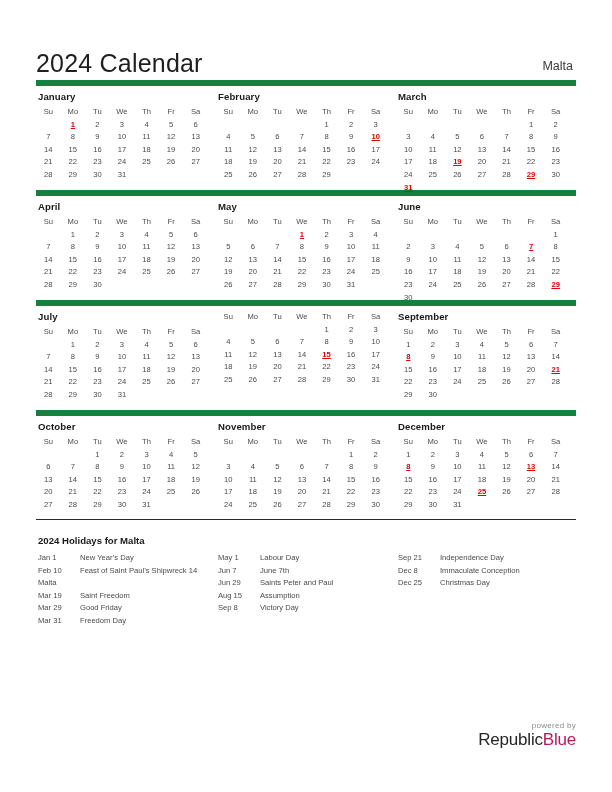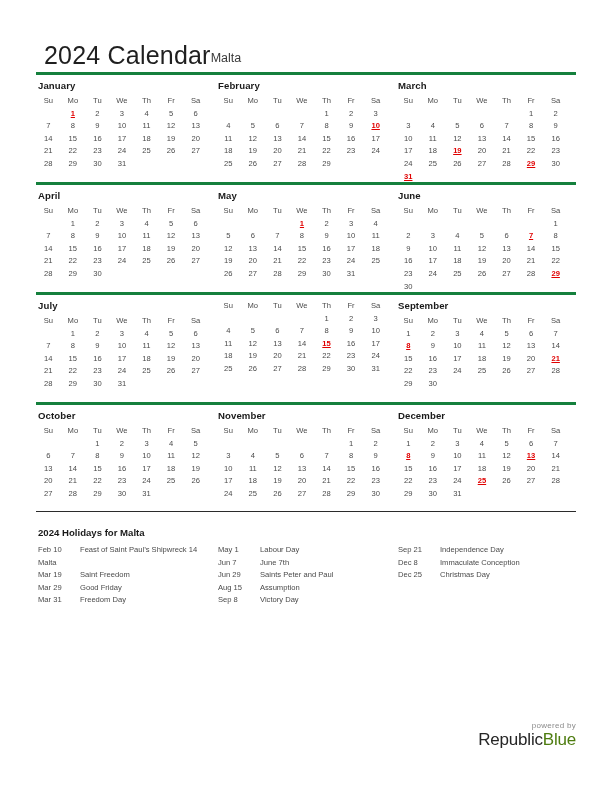--- a/index.html
+++ b/index.html
@@ -22,41 +22,41 @@
     height: 792px;
     box-sizing: border-box;
     padding: 0 36px;
   }
 
   
   .header {
     height: 52px;
     display: flex;
     align-items: flex-end;
-    padding-top: 16px;
+    justify-content: space-between;
+    padding-top: 24px;
     padding-bottom: 4px;
-    margin-left: 8px;
   }
   .cal-title {
     font-size: 25px;
     font-weight: 400;
     color: #1f1f1f;
     letter-spacing: 0.2px;
     line-height: 1;
   }
   .cal-country {
     font-size: 12.5px;
     color: #3a3a3a;
     padding-bottom: 3px;
     padding-right: 3px;
   }
 
   
   .qrow {
-    border-top: 3px solid #15803d;
+    border-top: 6px solid #15803d;
     display: flex;
     height: 110px;
     box-sizing: border-box;
   }
   .qrow.last { border-bottom: 1px solid #2b2b2b; }
 
   .month {
     width: 33.333%;
     box-sizing: border-box;
     padding-top: 5px;
@@ -138,21 +138,21 @@
     color: #8a8a8a;
     letter-spacing: 0.3px;
     margin-bottom: 1px;
   }
   .brand {
     font-size: 17px;
     letter-spacing: -0.2px;
     line-height: 1;
   }
   .brand .b1 { color: #262626; }
-  .brand .b2 { color: #4d7c0f; }
+  .brand .b2 { color: #be185d; }
 </style>
 </head>
 <body>
 
 <div class="page">
 
   <div class="header">
     <div class="cal-title">2024 Calendar</div>
     <div class="cal-country">Malta</div>
   </div>
@@ -1029,20 +1029,24 @@
           </table>
         </div>
       </div>
     </div>
 
   <div class="holidays">
     <div class="holidays-title">2024 Holidays for Malta</div>
     <div class="hol-cols" id="holidays-columns">
         <div class="hol-col">
           <div class="hol-row">
+            <div class="hol-date">Jan 1</div>
+            <div class="hol-name">New Year’s Day</div>
+          </div>
+          <div class="hol-row">
             <div class="hol-date">Feb 10</div>
             <div class="hol-name">Feast of Saint Paul’s Shipwreck 14</div>
           </div>
           <div class="hol-row">
             <div class="hol-date">Malta</div>
             <div class="hol-name"></div>
           </div>
           <div class="hol-row">
             <div class="hol-date">Mar 19</div>
             <div class="hol-name">Saint Freedom</div>

